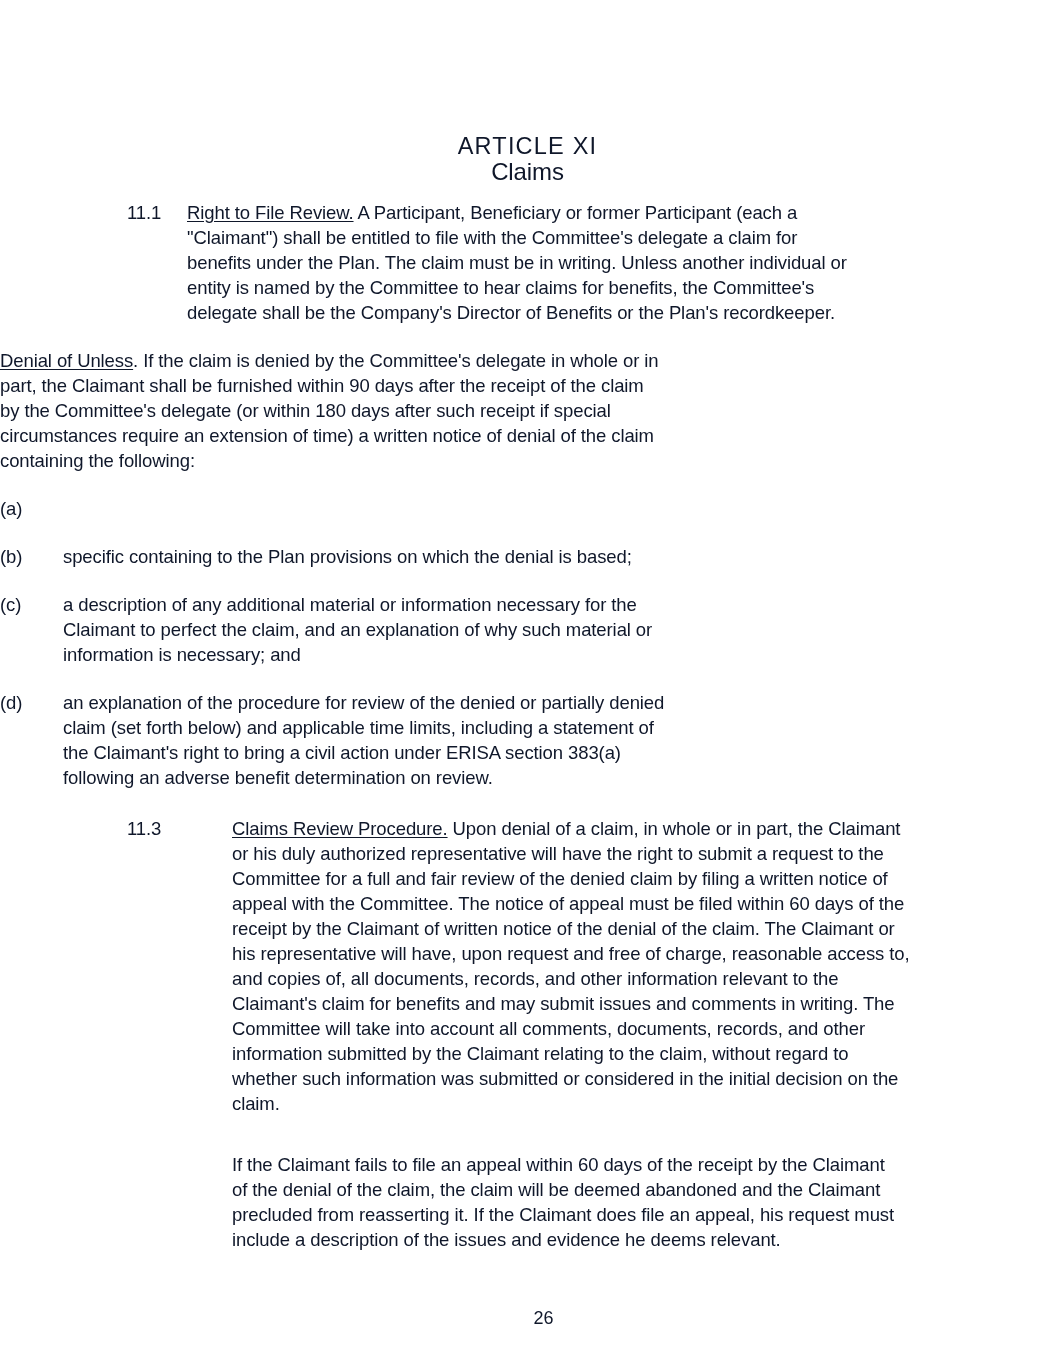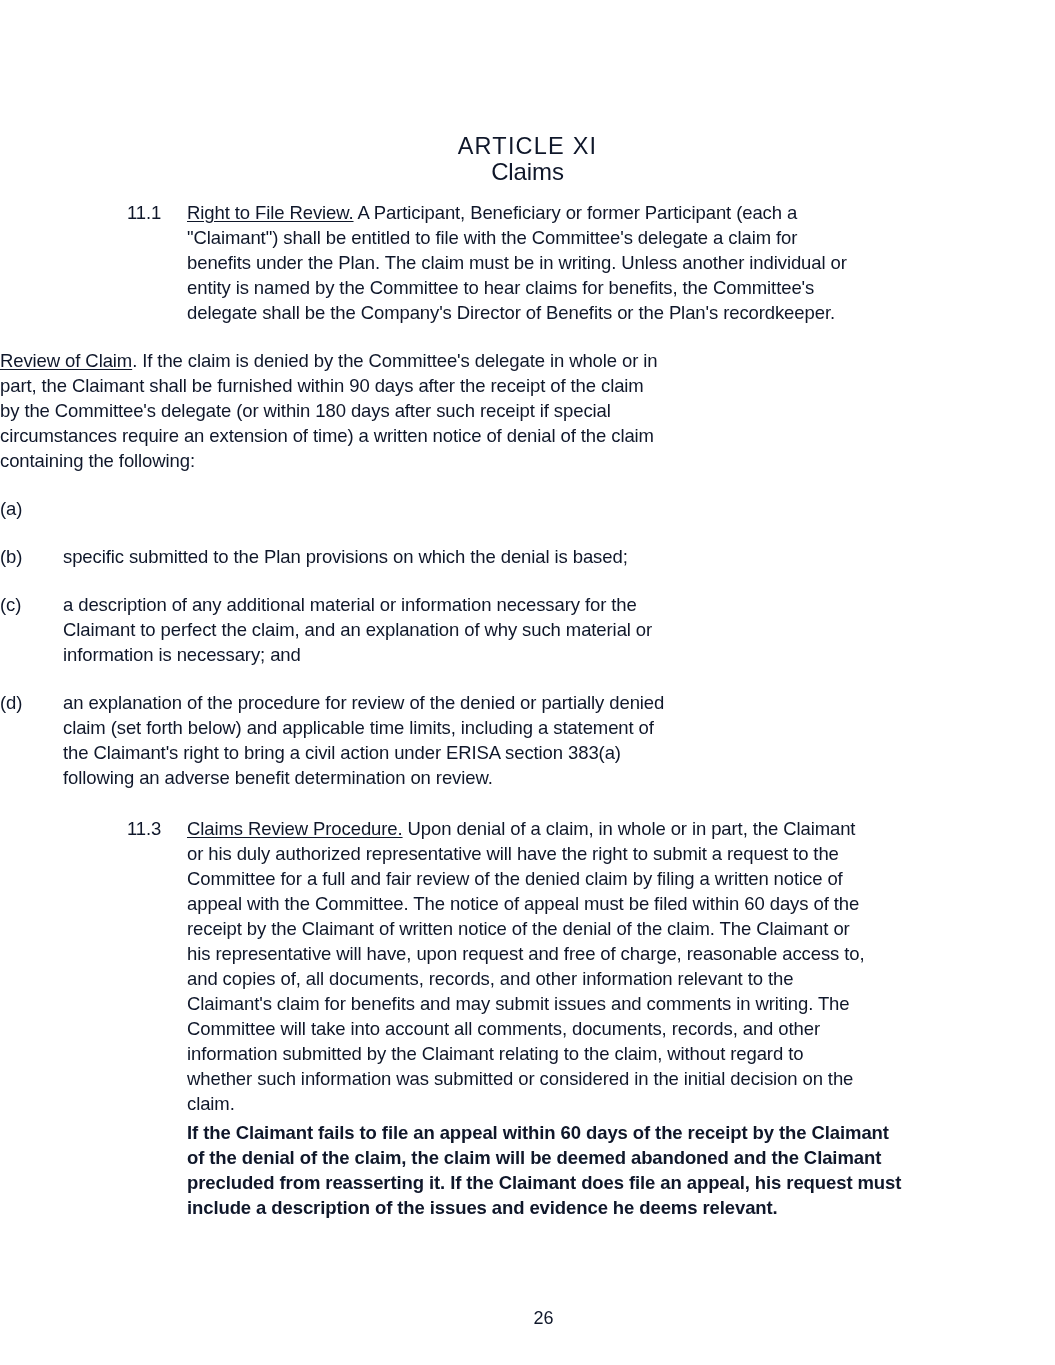--- a/index.html
+++ b/index.html
@@ -25,29 +25,29 @@
     font-weight: normal;
   }
   .doc-subtitle {
     text-align: center;
     font-size: 24px;
     line-height: 25px;
     font-weight: normal;
   }
   .section { display: flex; margin-top: 23px; }
   .section.first { margin-top: 16px; }
-  .section.third { margin-top: 26px; }
+  .section.third { margin-top: 26px; gap: 45px; }
   .sec-num { margin-left: 127px; width: 60px; flex: none; }
   .sec-body { width: 800px; }
   .heading { text-decoration: underline; text-underline-offset: 2px; }
   .body-text, .sub-text, .para2 { white-space: pre-line; }
   .subitem { display: flex; margin-top: 23px; }
   .sub-label { width: 63px; flex: none; }
   .sub-text { width: 720px; }
-  .para2 { margin-top: 4px; font-weight: bold; }
+  .para2 { margin-top: 36px; }
   .page-number {
     position: absolute;
     top: 1306px;
     left: 0;
     right: 0;
     text-align: center;
     font-size: 18px;
     letter-spacing: 0;
     padding-left: 32px;
   }
@@ -66,33 +66,33 @@
       <p class="para"><span class="heading">Right to File Review.</span><span class="body-text"> A Participant, Beneficiary or former Participant (each a
 "Claimant") shall be entitled to file with the Committee's delegate a claim for
 benefits under the Plan. The claim must be in writing. Unless another individual or
 entity is named by the Committee to hear claims for benefits, the Committee's
 delegate shall be the Company's Director of Benefits or the Plan's recordkeeper.</span></p>
     </div>
   </div>
 
   <div class="section">
     <div class="sec-body">
-      <p class="para"><span class="heading">Review of Claim</span><span class="body-text">. If the claim is denied by the Committee's delegate in whole or in
+      <p class="para"><span class="heading">Denial of Unless</span><span class="body-text">. If the claim is denied by the Committee's delegate in whole or in
 part, the Claimant shall be furnished within 90 days after the receipt of the claim
 by the Committee's delegate (or within 180 days after such receipt if special
 circumstances require an extension of time) a written notice of denial of the claim
 containing the following:</span></p>
 
       <div class="subitem">
         <div class="sub-label">(a)</div>
       </div>
 
       <div class="subitem">
         <div class="sub-label">(b)</div>
-        <div class="sub-text">specific submitted to the Plan provisions on which the denial is based;</div>
+        <div class="sub-text">specific containing to the Plan provisions on which the denial is based;</div>
       </div>
 
       <div class="subitem">
         <div class="sub-label">(c)</div>
         <div class="sub-text">a description of any additional material or information necessary for the
 Claimant to perfect the claim, and an explanation of why such material or
 information is necessary; and</div>
       </div>
 
       <div class="subitem">

